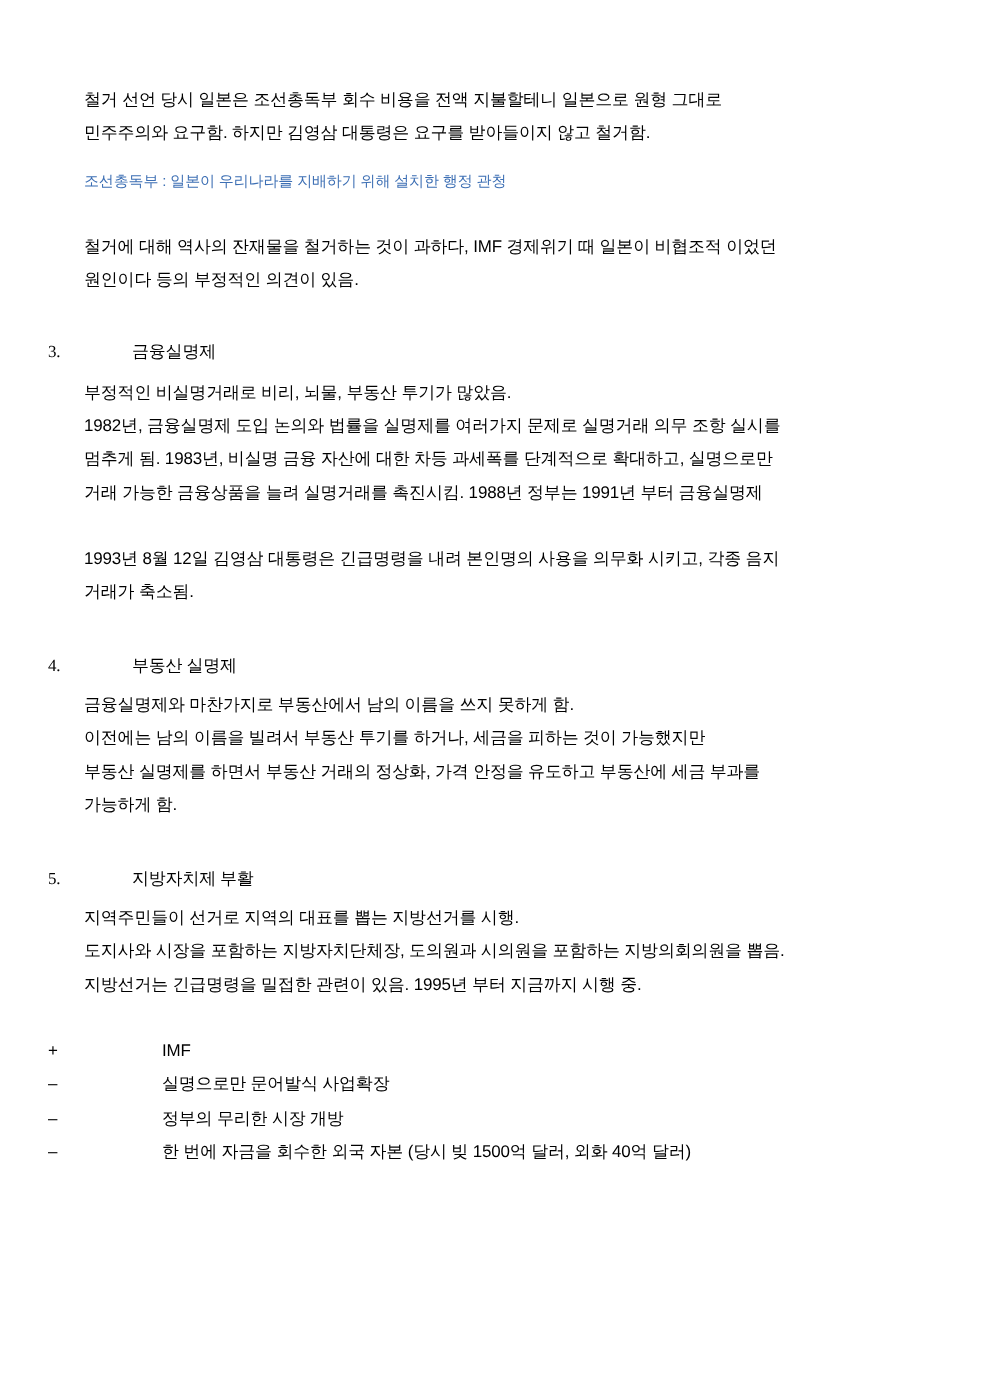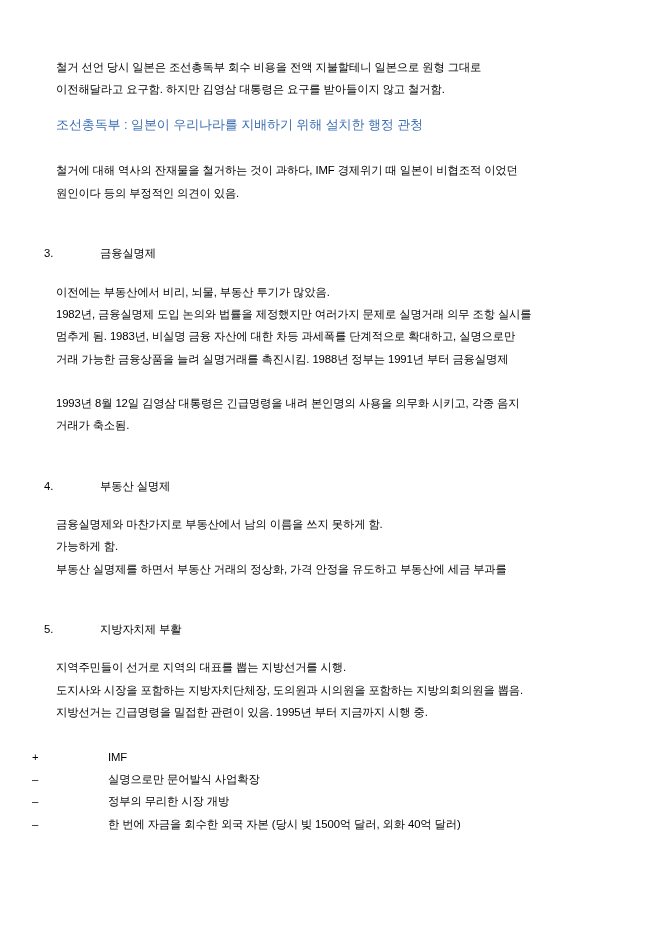--- a/index.html
+++ b/index.html
@@ -30,27 +30,28 @@
     margin: 0;
   }
   .blank {
     height: 22px;
   }
   .blank-sm {
     height: 11px;
   }
   .note {
     color: #3d6fb4;
-    font-size: 13px;
+    font-size: 10px;
   }
   .heading-row {
     display: block;
-    margin: 16px;
+    margin: 4px;
     padding-left: 28px;
     text-indent: -28px;
+    font-family: Liberation Serif, serif;
   }
   .heading-row .num-pad {
     display: inline-block;
     width: 28px;
     text-align: left;
   }
   .list {
     margin: 0;
     padding: 0;
     list-style: none;
@@ -68,21 +69,21 @@
   }
 </style>
 </head>
 <body>
 
 <div class="page">
   <div class="doc">
 
     <div class="para">
       <div>철거 선언 당시 일본은 조선총독부 회수 비용을 전액 지불할테니 일본으로 원형 그대로</div>
-      <div>이전해달라고 요구함. 하지만 김영삼 대통령은 요구를 받아들이지 않고 철거함.</div>
+      <div>민주주의와 요구함. 하지만 김영삼 대통령은 요구를 받아들이지 않고 철거함.</div>
     </div>
 
     <div class="blank-sm"></div>
 
     <div class="para note">
       <div>조선총독부 : 일본이 우리나라를 지배하기 위해 설치한 행정 관청</div>
     </div>
 
     <div class="blank"></div>
 
@@ -91,43 +92,44 @@
       <div>원인이다 등의 부정적인 의견이 있음.</div>
     </div>
 
     <div class="blank"></div>
 
     <div class="heading-row">
       <span class="num-pad">3.</span><span>금융실명제</span>
     </div>
 
     <div class="para">
-      <div>이전에는 부동산에서 비리, 뇌물, 부동산 투기가 많았음.</div>
-      <div>1982년, 금융실명제 도입 논의와 법률을 제정했지만 여러가지 문제로 실명거래 의무 조항 실시를</div>
+      <div>부정적인 비실명거래로 비리, 뇌물, 부동산 투기가 많았음.</div>
+      <div>1982년, 금융실명제 도입 논의와 법률을 실명제를 여러가지 문제로 실명거래 의무 조항 실시를</div>
       <div>멈추게 됨. 1983년, 비실명 금융 자산에 대한 차등 과세폭를 단계적으로 확대하고, 실명으로만</div>
       <div>거래 가능한 금융상품을 늘려 실명거래를 촉진시킴. 1988년 정부는 1991년 부터 금융실명제</div>
     </div>
 
     <div class="blank"></div>
 
     <div class="para">
       <div>1993년 8월 12일 김영삼 대통령은 긴급명령을 내려 본인명의 사용을 의무화 시키고, 각종 음지</div>
       <div>거래가 축소됨.</div>
     </div>
 
     <div class="blank"></div>
 
     <div class="heading-row">
       <span class="num-pad">4.</span><span>부동산 실명제</span>
     </div>
 
     <div class="para">
       <div>금융실명제와 마찬가지로 부동산에서 남의 이름을 쓰지 못하게 함.</div>
+      <div>이전에는 남의 이름을 빌려서 부동산 투기를 하거나, 세금을 피하는 것이 가능했지만</div>
+      <div>부동산 실명제를 하면서 부동산 거래의 정상화, 가격 안정을 유도하고 부동산에 세금 부과를</div>
       <div>가능하게 함.</div>
-      <div>부동산 실명제를 하면서 부동산 거래의 정상화, 가격 안정을 유도하고 부동산에 세금 부과를</div>
     </div>
 
     <div class="blank"></div>
 
     <div class="heading-row">
       <span class="num-pad">5.</span><span>지방자치제 부활</span>
     </div>
 
     <div class="para">
       <div>지역주민들이 선거로 지역의 대표를 뽑는 지방선거를 시행.</div>

